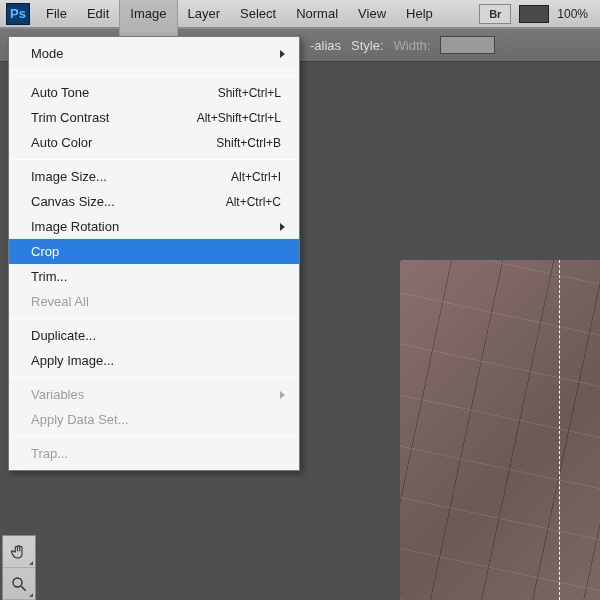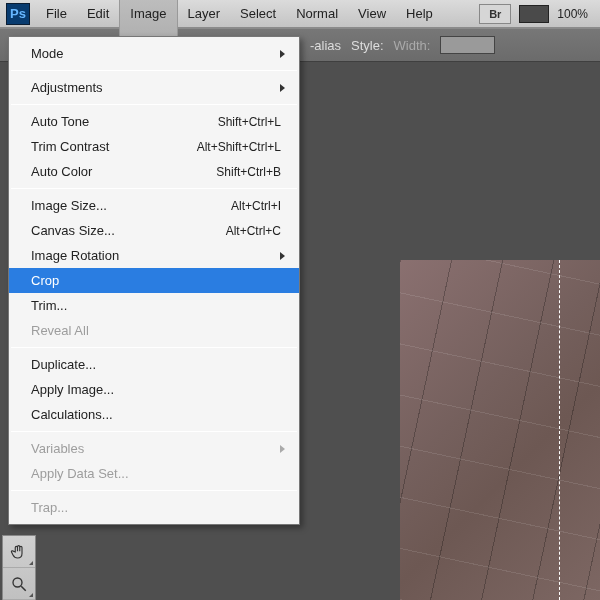--- a/index.html
+++ b/index.html
@@ -99,23 +99,20 @@
     <div class="tri"></div>
   </div>
 </div>
 
 <div class="dropdown">
   <div class="dd-row sub">
       <span>Mode</span>
     </div>
   <div class="dd-sep"></div>
 
-  <div class="dd-row sub">
-      <span>Adjustments</span>
-    </div>
   <div class="dd-sep"></div>
 
   <div class="dd-row">
       <span>Auto Tone</span>
       <span class="sc">Shift+Ctrl+L</span>
     </div>
   <div class="dd-row">
       <span>Trim Contrast</span>
       <span class="sc">Alt+Shift+Ctrl+L</span>
     </div>
@@ -146,23 +143,20 @@
       <span>Reveal All</span>
     </div>
   <div class="dd-sep"></div>
 
   <div class="dd-row">
       <span>Duplicate...</span>
     </div>
   <div class="dd-row">
       <span>Apply Image...</span>
     </div>
-  <div class="dd-row">
-      <span>Calculations...</span>
-    </div>
   <div class="dd-sep"></div>
 
   <div class="dd-row sub disabled">
       <span>Variables</span>
     </div>
   <div class="dd-row disabled">
       <span>Apply Data Set...</span>
     </div>
   <div class="dd-sep"></div>
 

